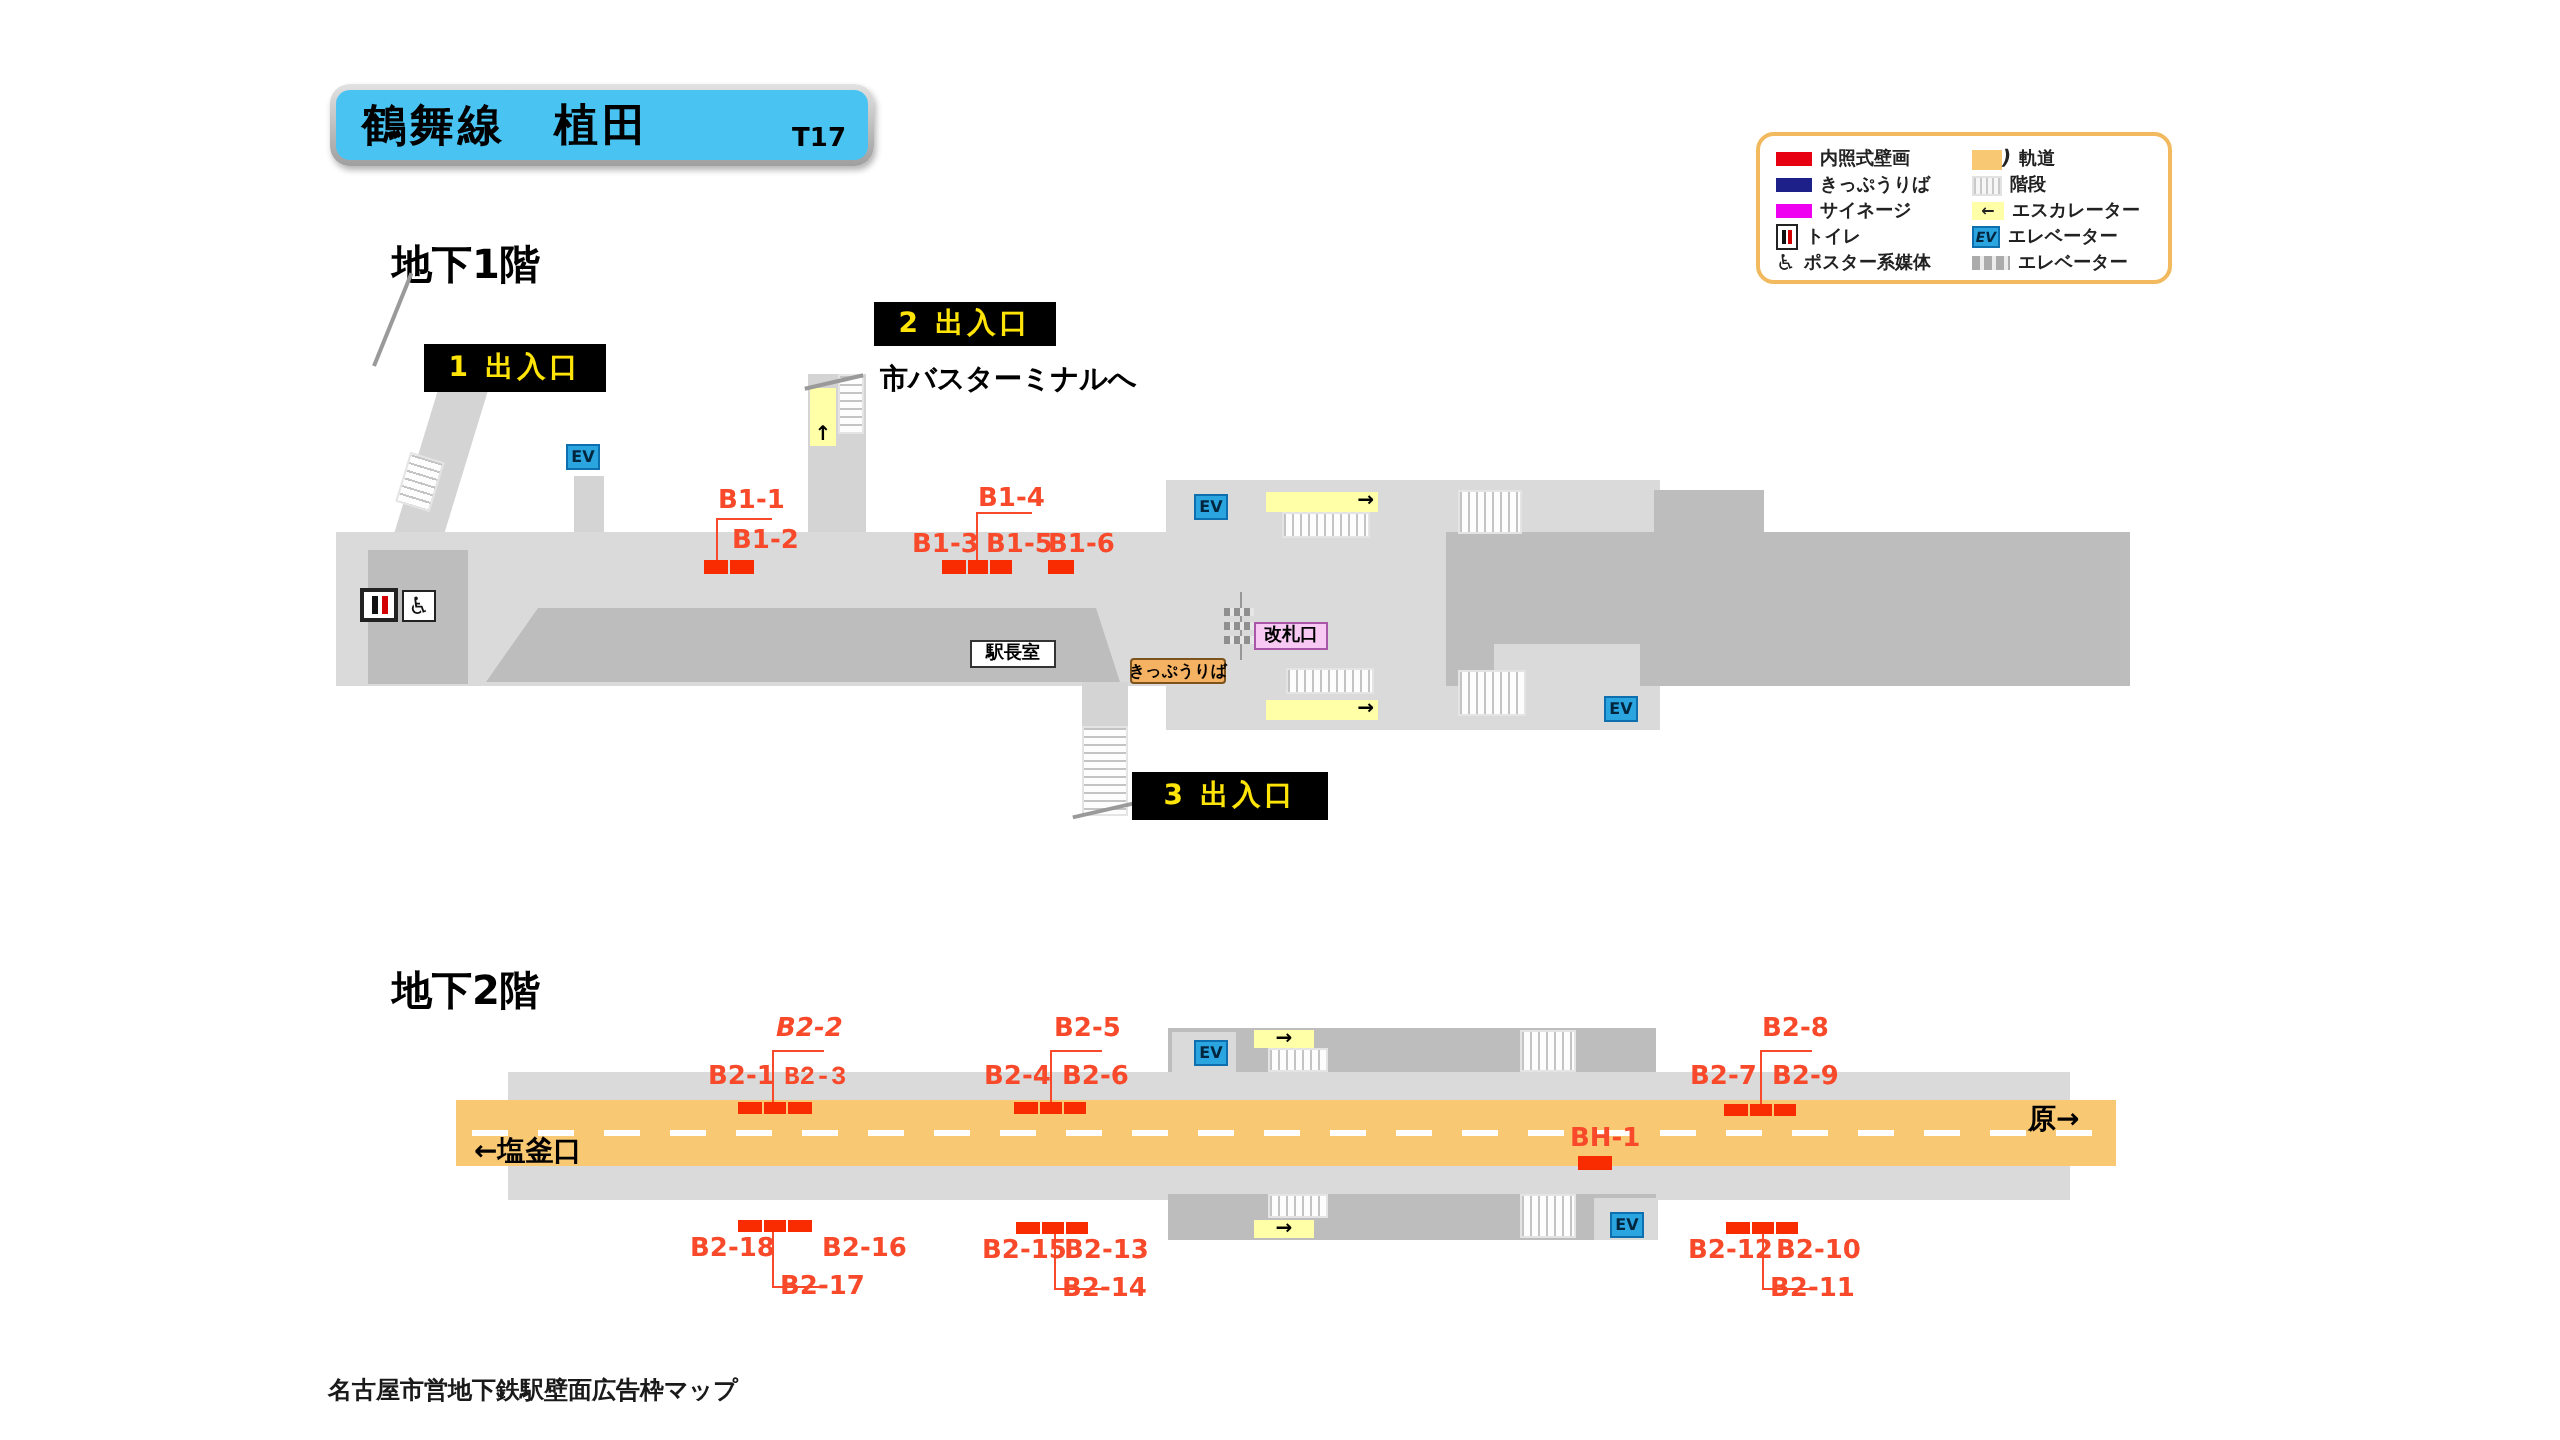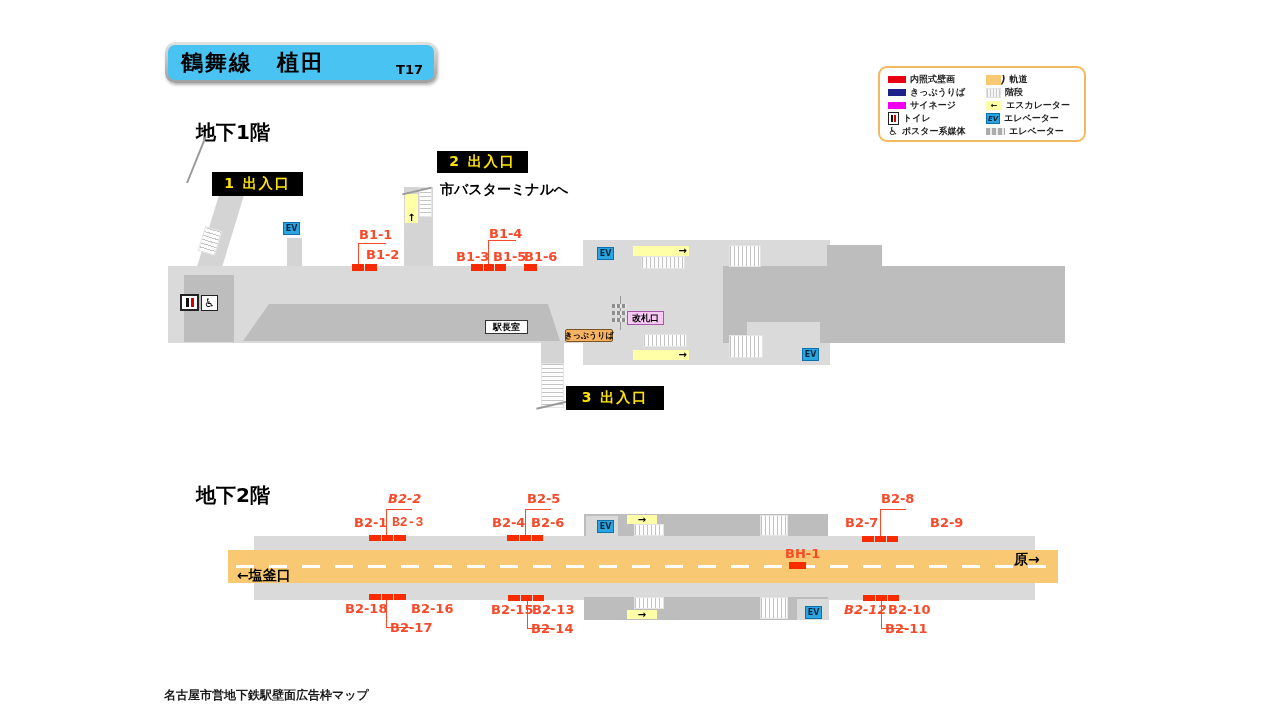--- a/index.html
+++ b/index.html
@@ -45,21 +45,21 @@
   .wc i{display:block;width:3px;height:9px}
   .accbox{position:absolute;left:201px;top:295px;width:17px;height:16px;background:#fff;border:1px solid #222;
     display:flex;align-items:center;justify-content:center;font-size:12px;color:#111;z-index:5}
   .gateline{position:absolute;left:620px;top:296px;width:1px;height:34px;background:#979797;z-index:3}
   .gate{position:absolute;width:15px;height:4px;z-index:3;
     background:repeating-linear-gradient(to right,#8f8f8f 0 3px,#e6e6e6 3px 5px)}
   .wall{position:absolute;background:#9a9a9a}
   .dash{position:absolute;height:3px;z-index:2;
     background:repeating-linear-gradient(to right,#fff 0 18px,transparent 18px 33px)}
   
-  #ads-layer{position:absolute;left:0;top:0;width:1280px;height:692px;z-index:10;pointer-events:none}
+  #ads-layer{position:absolute;left:0;top:16px;width:1280px;height:692px;z-index:10;pointer-events:none}
   .marker{position:absolute;background:#f92b00}
   .adlabel{position:absolute;color:#f84a2a;font-weight:bold;font-size:13px;line-height:1;white-space:nowrap}
   .rline{position:absolute;background:#f84a2a}
   .caption{position:absolute;left:164px;top:687px;font-size:12px;color:#1a1a1a;font-weight:bold}
   
   .sw{width:18px;height:7px;flex:0 0 auto}
   .li-toilet{width:11px;height:13px;background:#fff;border:1px solid #222;display:flex;align-items:center;justify-content:center;gap:1px;flex:0 0 auto}
   .li-toilet i{display:block;width:2px;height:7px}
   .li-acc{font-size:11px;line-height:1;flex:0 0 auto}
   .li-track{width:15px;height:10px;background:#f9c873;flex:0 0 auto}
@@ -301,27 +301,27 @@
       <div class="marker" style="left: 876px; top: 595px; width: 11px; height: 6px;"></div>
       <div class="marker" style="left: 888px; top: 595px; width: 11px; height: 6px;"></div>
       <div class="adlabel" style="left: 354px; top: 516px;">B2-1</div>
       <div class="adlabel" style="left: 388px; top: 492px; font-style: italic;">B2-2</div>
       <div class="adlabel" style="left: 392px; top: 516px; font-family: Liberation Mono, monospace;">B2-3</div>
       <div class="adlabel" style="left: 492px; top: 516px; text-align: right;">B2-4</div>
       <div class="adlabel" style="left: 527px; top: 492px;">B2-5</div>
       <div class="adlabel" style="left: 531px; top: 516px;">B2-6</div>
       <div class="adlabel" style="left: 845px; top: 516px;">B2-7</div>
       <div class="adlabel" style="left: 881px; top: 492px;">B2-8</div>
-      <div class="adlabel" style="left: 886px; top: 516px; margin-left: 44px;">B2-9</div>
+      <div class="adlabel" style="left: 886px; top: 516px;">B2-9</div>
       <div class="adlabel" style="left: 785px; top: 547px;">BH-1</div>
       <div class="adlabel" style="left: 345px; top: 602px;">B2-18</div>
       <div class="adlabel" style="left: 391px; top: 602px; margin-left: 20px;">B2-16</div>
       <div class="adlabel" style="left: 390px; top: 621px;">B2-17</div>
       <div class="adlabel" style="left: 491px; top: 603px;">B2-15</div>
       <div class="adlabel" style="left: 532px; top: 603px;">B2-13</div>
       <div class="adlabel" style="left: 531px; top: 622px;">B2-14</div>
-      <div class="adlabel" style="left: 844px; top: 603px; font-style: italic;">B2-12</div>
+      <div class="adlabel" style="left: 844px; top: 603px;">B2-12</div>
       <div class="adlabel" style="left: 888px; top: 603px;">B2-10</div>
       <div class="adlabel" style="left: 885px; top: 622px;">B2-11</div>
     </div>
 
   <div class="caption">名古屋市営地下鉄駅壁面広告枠マップ</div>
 </div>
 
 </body></html>

